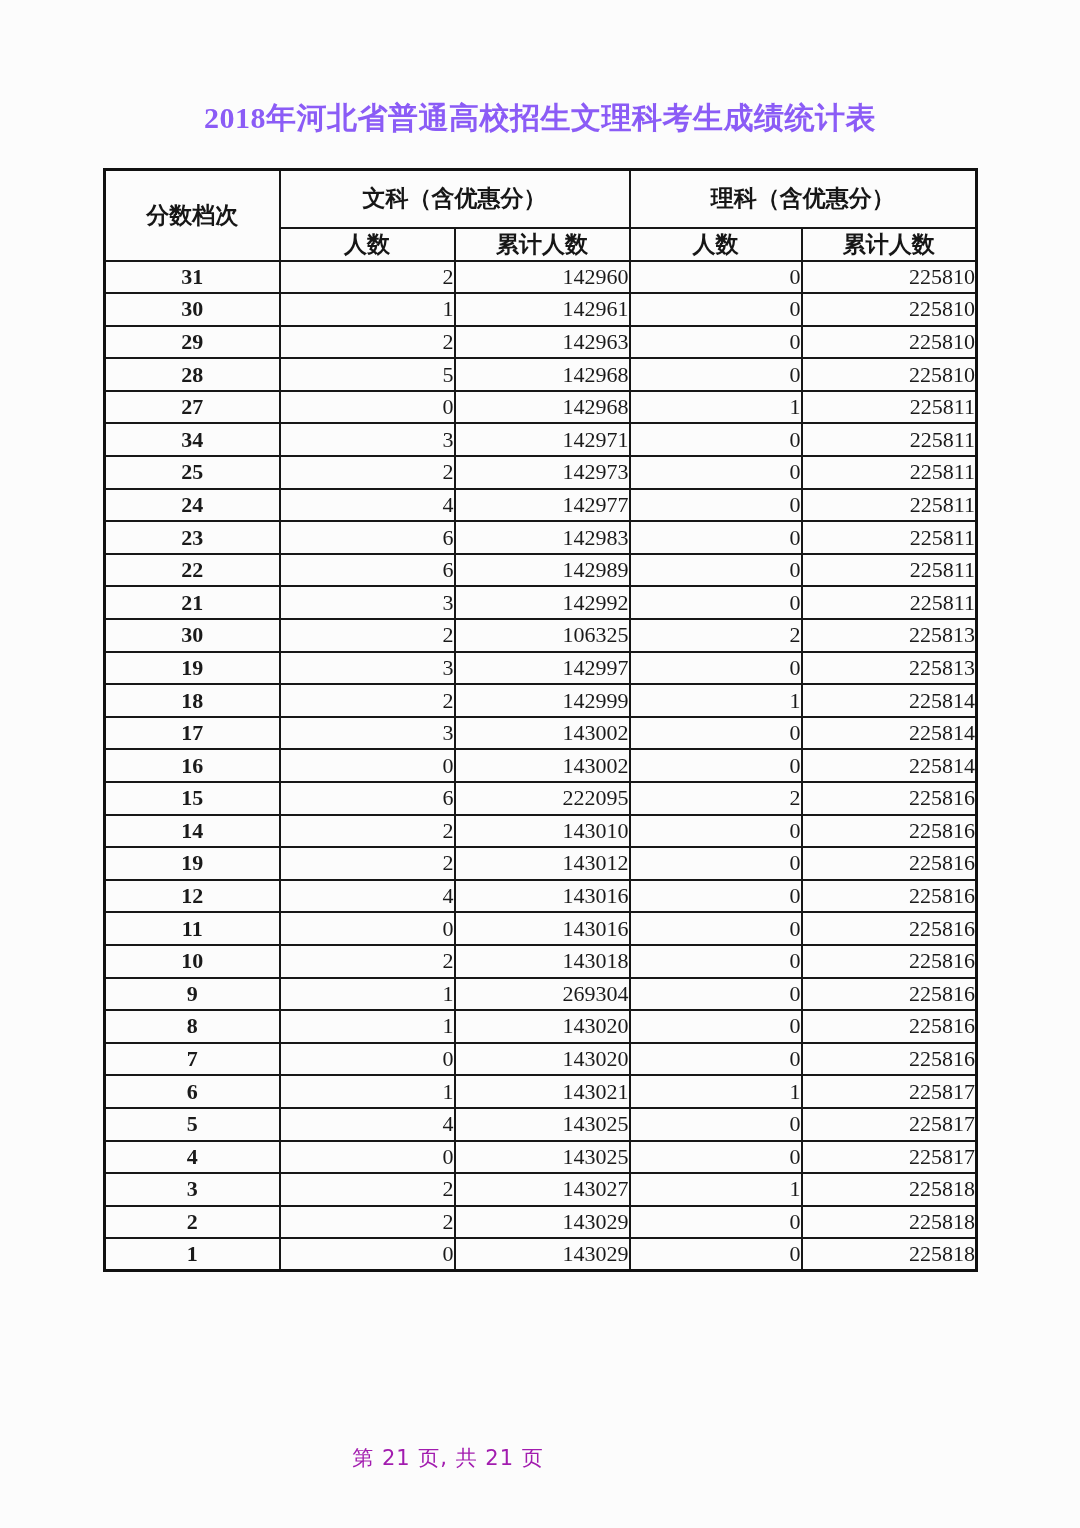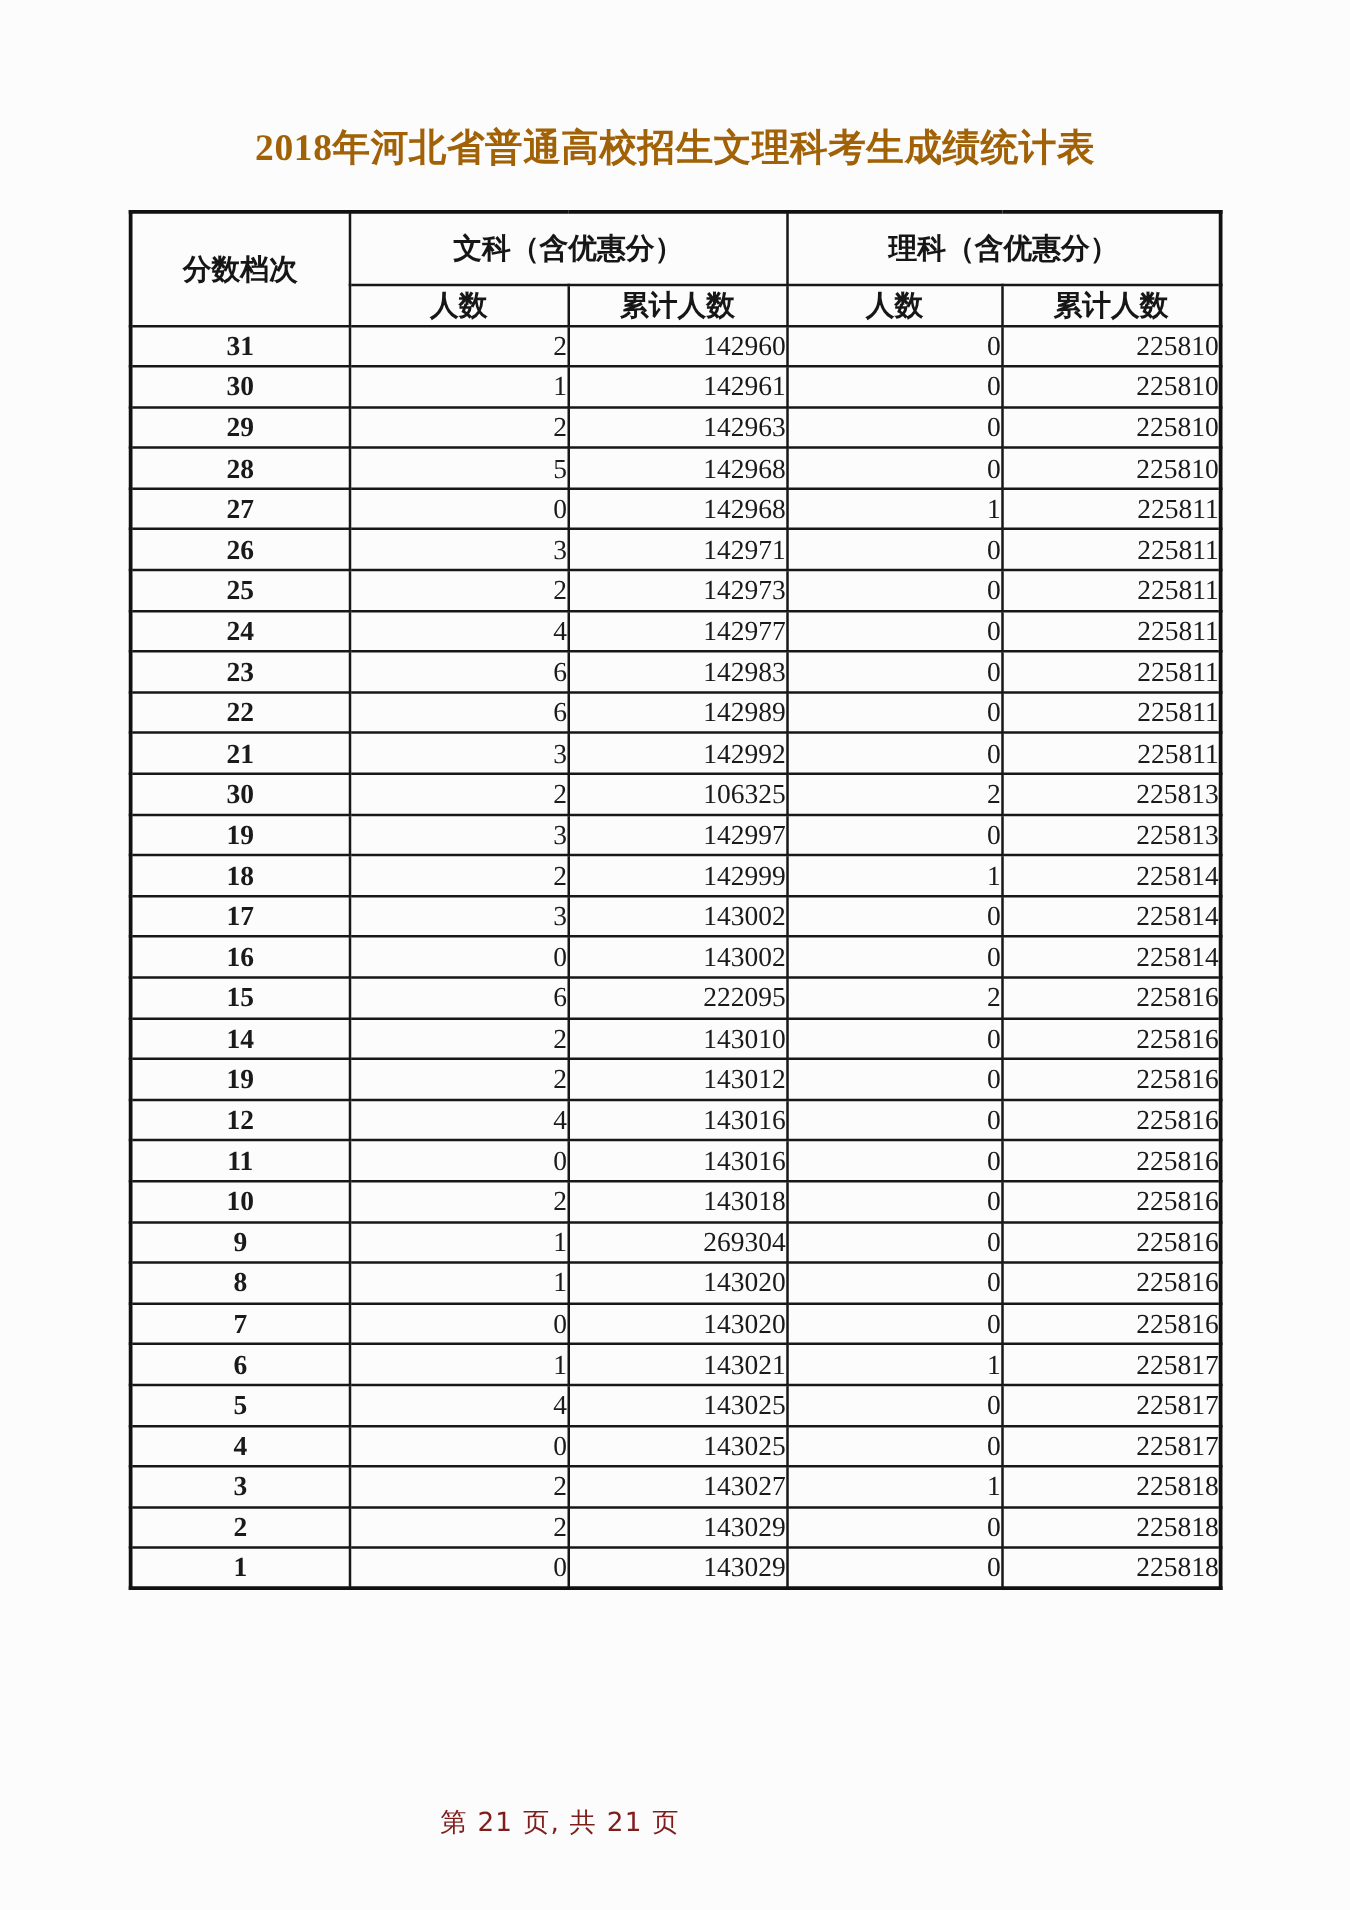--- a/index.html
+++ b/index.html
@@ -13,21 +13,21 @@
     background: #fcfcfc;
   }
   .doc-title {
     position: absolute;
     top: 98px;
     left: 0;
     width: 1080px;
     text-align: center;
     font-size: 30px;
     font-weight: bold;
-    color: #a16207;
+    color: #8b5cf6;
     letter-spacing: 0.5px;
   }
   table.score-table {
     position: absolute;
     top: 168px;
     left: 103px;
     width: 872px;
     border-collapse: collapse;
     table-layout: fixed;
     font-size: 22px;
@@ -56,21 +56,21 @@
   td.c-num { text-align: right; padding-right: 7px; }
   td.c-cum { text-align: right; padding-right: 11px; }
   .page-footer {
     position: absolute;
     top: 1444px;
     left: 0;
     width: 896px;
     text-align: center;
     font-family: "DejaVu Sans", "Liberation Sans", sans-serif;
     font-size: 21px;
-    color: #7f1d1d;
+    color: #a21caf;
     letter-spacing: 1px;
   }
 </style>
 </head>
 <body>
 
 <div class="doc-title">2018年河北省普通高校招生文理科考生成绩统计表</div>
 
 <table class="score-table">
   <colgroup>
@@ -128,21 +128,21 @@
 
   <tr>
     <td class="c-tier">27</td>
     <td class="c-num">0</td>
     <td class="c-cum">142968</td>
     <td class="c-num">1</td>
     <td class="c-cum">225811</td>
   </tr>
 
   <tr>
-    <td class="c-tier">26</td>
+    <td class="c-tier">34</td>
     <td class="c-num">3</td>
     <td class="c-cum">142971</td>
     <td class="c-num">0</td>
     <td class="c-cum">225811</td>
   </tr>
 
   <tr>
     <td class="c-tier">25</td>
     <td class="c-num">2</td>
     <td class="c-cum">142973</td>

